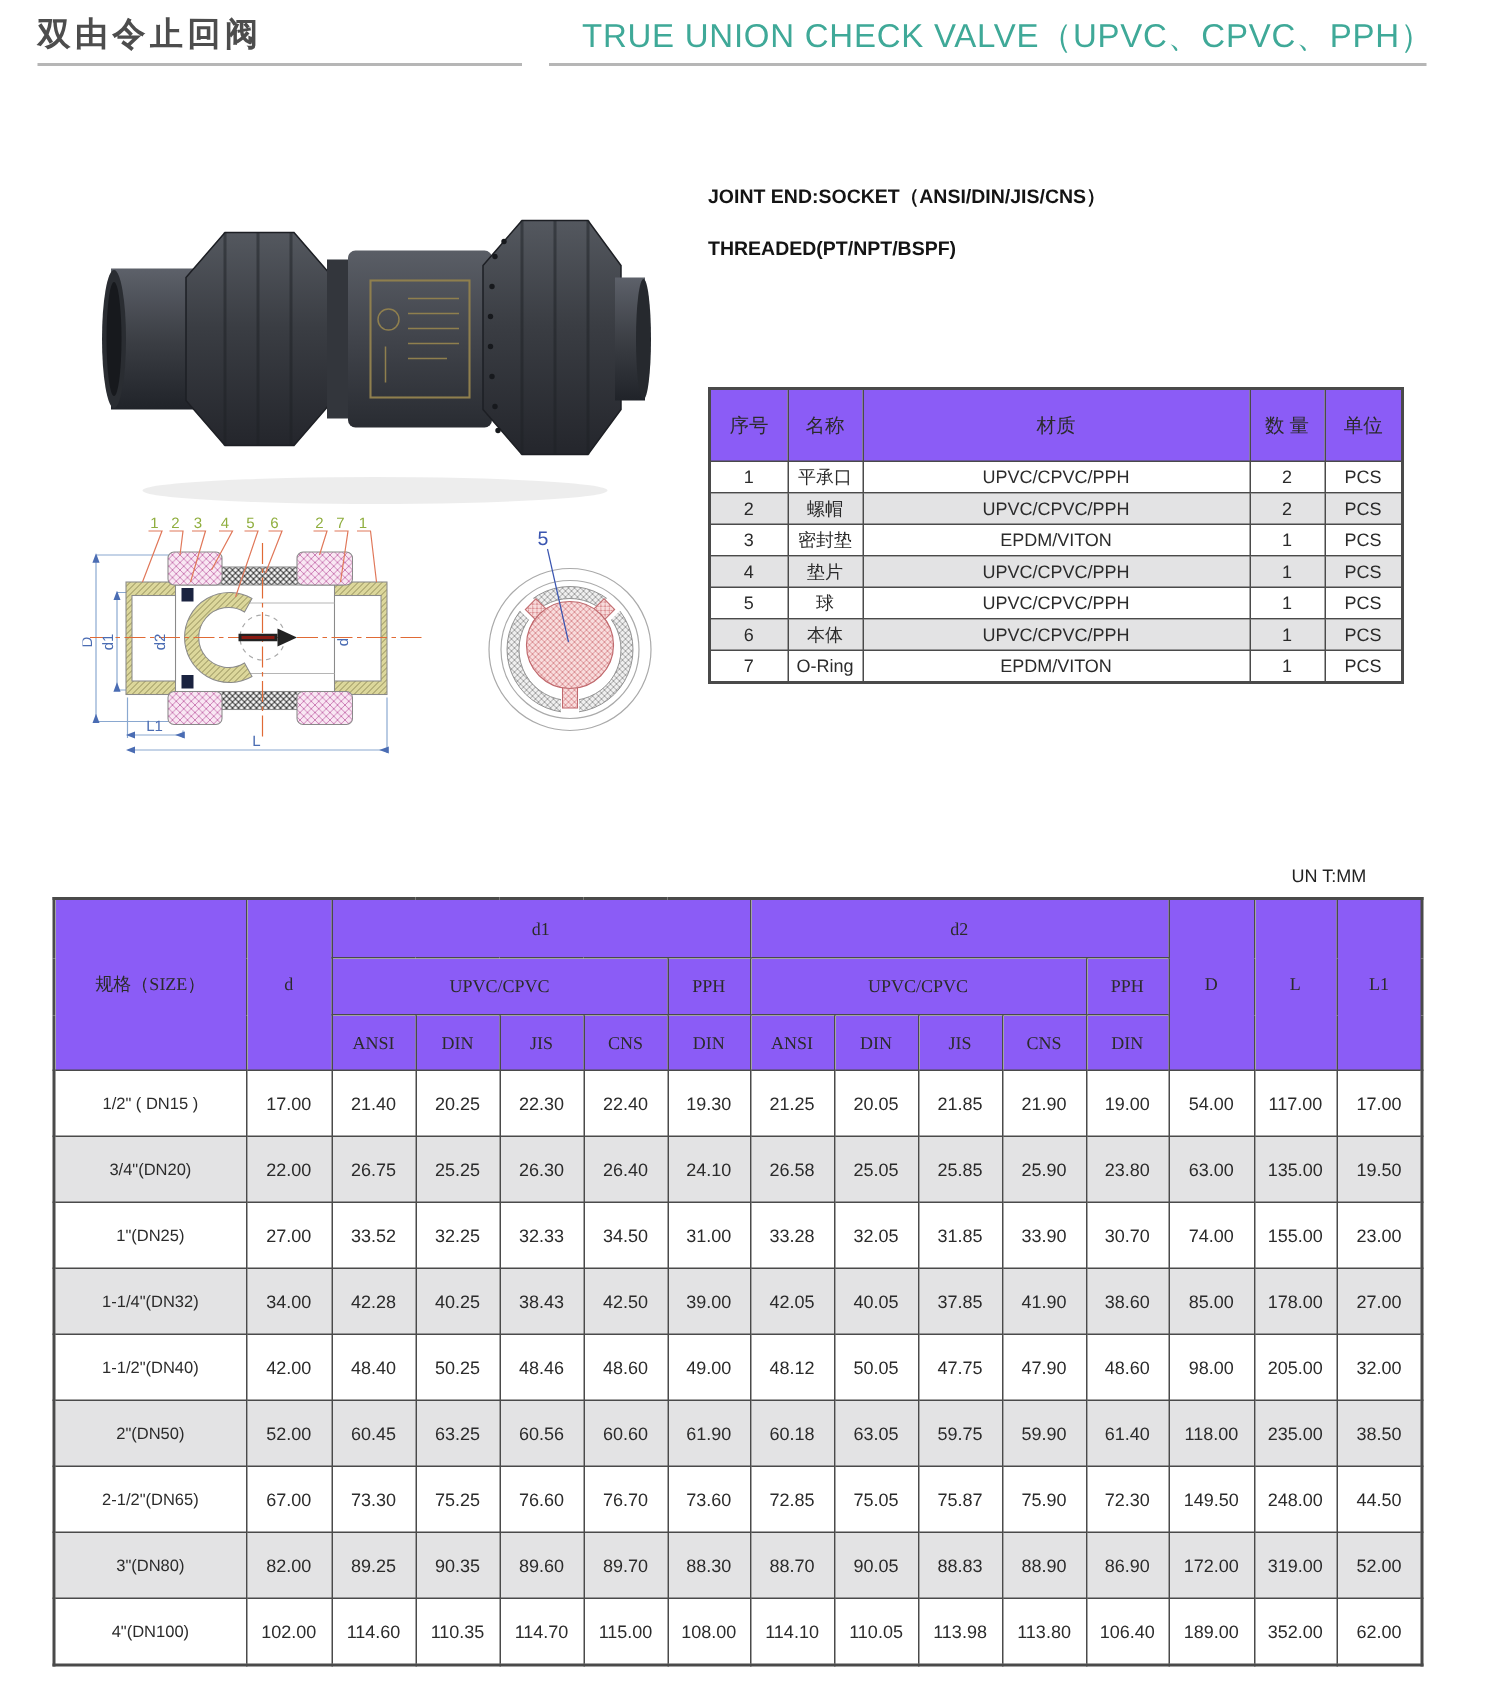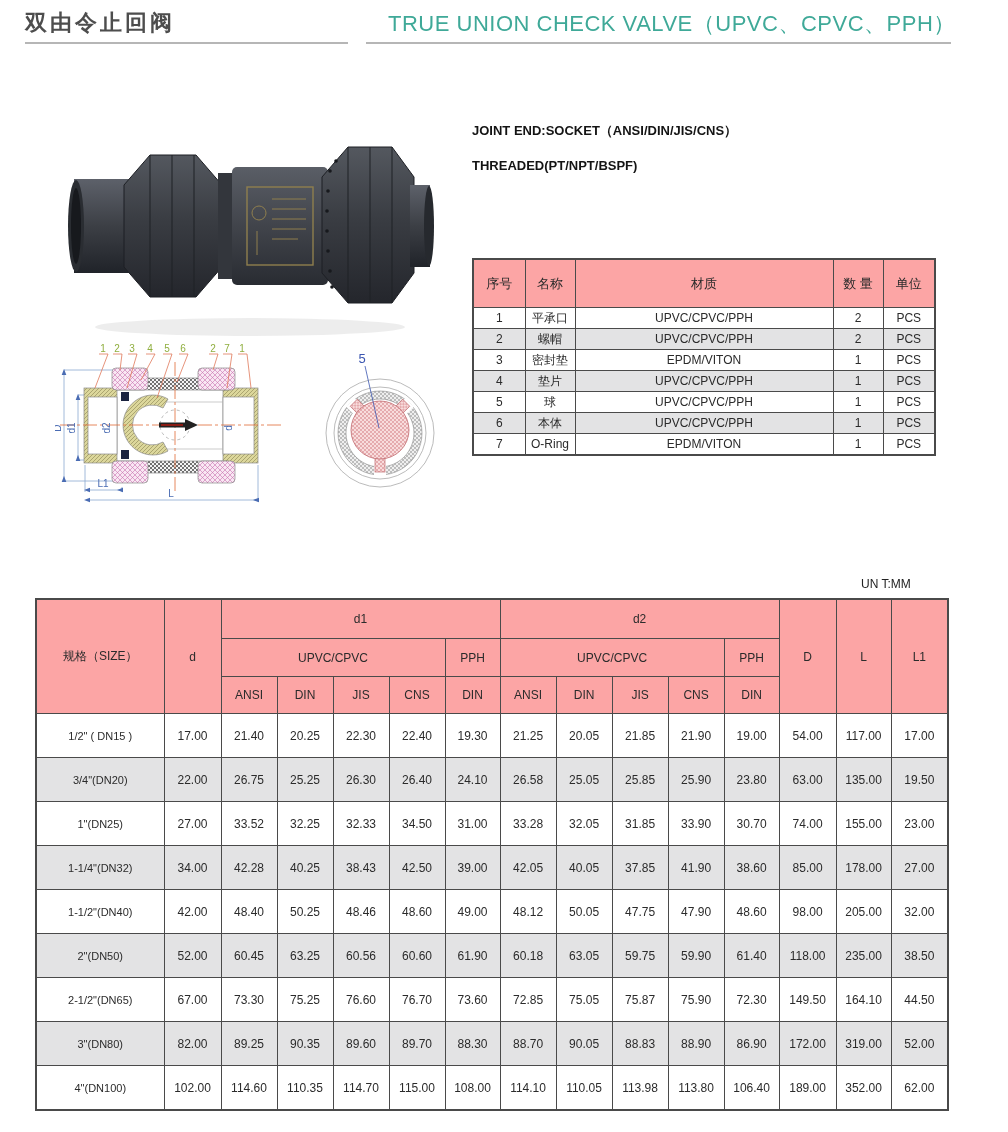--- a/index.html
+++ b/index.html
@@ -12,21 +12,21 @@
   .rule-cn{left:25px;width:323px;}
   .rule-en{left:366px;width:585px;}
 
   .photo{position:absolute;left:60px;top:115px;}
 
   .specs{position:absolute;left:472px;top:121px;font-size:13px;font-weight:bold;color:#141414;}
   .spec-line{line-height:20px;margin-bottom:15px;white-space:nowrap;}
 
   table{border-collapse:collapse;table-layout:fixed;text-align:center;}
   th,td{border:1px solid #4a4a4a;padding:0;overflow:hidden;white-space:nowrap;}
-  thead th{background:#fca5a5;font-weight:normal;color:#2b2b2b;}
+  thead th{background:#8b5cf6;font-weight:normal;color:#2b2b2b;font-family:Liberation Serif, serif;}
 
   .parts-table{position:absolute;left:472px;top:258px;width:462px;border:2px solid #4a4a4a;font-size:12px;}
   .parts-table thead th{height:47px;font-size:13px;}
   .parts-table td{height:20px;}
   .parts-table tbody tr:nth-child(even) td{background:#e3e3e4;}
 
   .drawing-section{position:absolute;left:55px;top:340px;}
   .drawing-circle{position:absolute;left:315px;top:348px;}
 
   .unit-note{position:absolute;left:861px;top:577px;font-size:12px;color:#222;}
@@ -447,21 +447,21 @@
           <td>75.25</td>
           <td>76.60</td>
           <td>76.70</td>
           <td>73.60</td>
           <td>72.85</td>
           <td>75.05</td>
           <td>75.87</td>
           <td>75.90</td>
           <td>72.30</td>
           <td>149.50</td>
-          <td>164.10</td>
+          <td>248.00</td>
           <td>44.50</td>
         </tr>
         <tr>
           <td>3"(DN80)</td>
           <td>82.00</td>
           <td>89.25</td>
           <td>90.35</td>
           <td>89.60</td>
           <td>89.70</td>
           <td>88.30</td>

